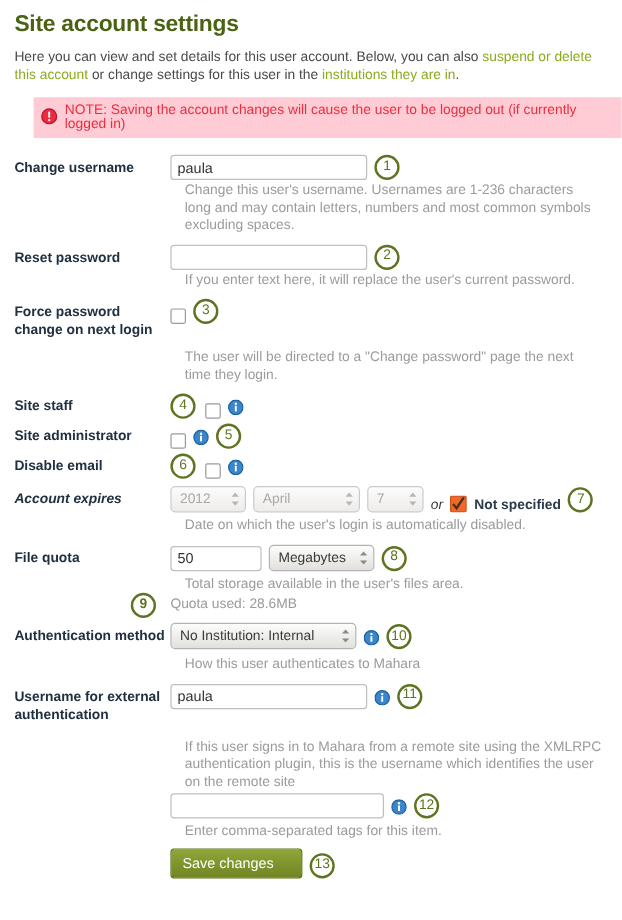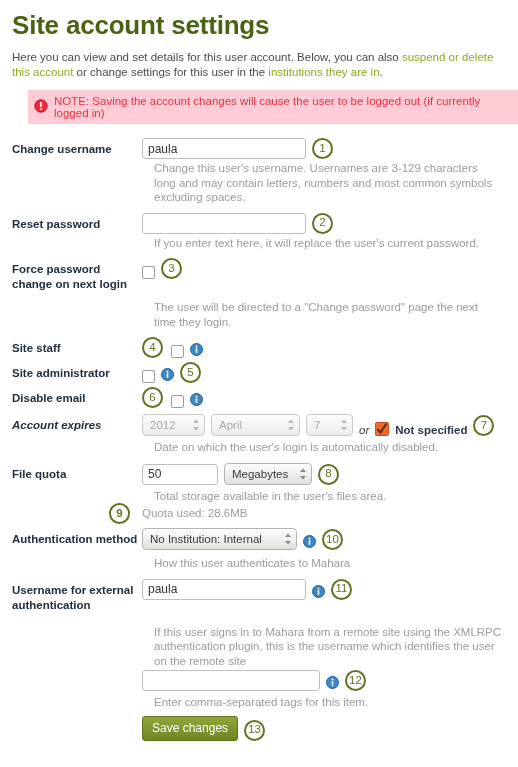--- a/index.html
+++ b/index.html
@@ -10,21 +10,21 @@
     background: #ffffff;
     font-family: "Liberation Sans", sans-serif;
     font-size: 11.5px;
     color: #333333;
     overflow: hidden;
     position: relative;
   }
   .page { padding: 6px 10px 0 12px; position: relative; }
 
   h1.page-title {
-    font-size: 26px;
+    font-size: 19px;
     font-weight: bold;
     color: #556B2F;
     color: #4a6312;
     margin: 4px 0 9px 0;
     letter-spacing: -0.2px;
   }
 
   .intro {
     font-size: 11.5px;
     line-height: 15px;
@@ -151,21 +151,21 @@
     line-height: 1;
   }
   .num.lead { margin-right: 2px; }
 
   .btn-save {
     background: linear-gradient(#8fa63a, #6f8623);
     border: 1px solid #5d7018;
     border-radius: 3px;
     color: #ffffff;
     font-size: 12px;
-    padding: 4px 9px 5px 9px;
+    padding: 4px 23px 5px 9px;
     font-family: "Liberation Sans", sans-serif;
     cursor: pointer;
   }
 
   .or { font-style: italic; color:#3a3a3a; font-size: 11.5px; }
   .notspec { font-weight: bold; color:#2a3a4a; font-size: 11.5px; white-space: nowrap;}
 
   .mt2 { margin-top: 2px; }
   .mt4 { margin-top: 4px; }
   .mt6 { margin-top: 6px; }
@@ -192,21 +192,21 @@
     <span>NOTE: Saving the account changes will cause the user to be logged out (if currently logged in)</span>
   </div>
 
   <div class="row">
     <div class="label">Change username</div>
     <div class="field">
       <input class="text" type="text" value="paula" style="">
       <span class="num">1</span>
     </div>
   </div>
-  <div class="help">Change this user's username. Usernames are 3-129 characters long and may contain letters, numbers and most common symbols excluding spaces.</div>
+  <div class="help">Change this user's username. Usernames are 1-236 characters long and may contain letters, numbers and most common symbols excluding spaces.</div>
 
   <div class="row mt8">
     <div class="label">Reset password</div>
     <div class="field">
       <input class="text" type="password" value="" style="">
       <span class="num">2</span>
     </div>
   </div>
   <div class="help">If you enter text here, it will replace the user's current password.</div>
 

